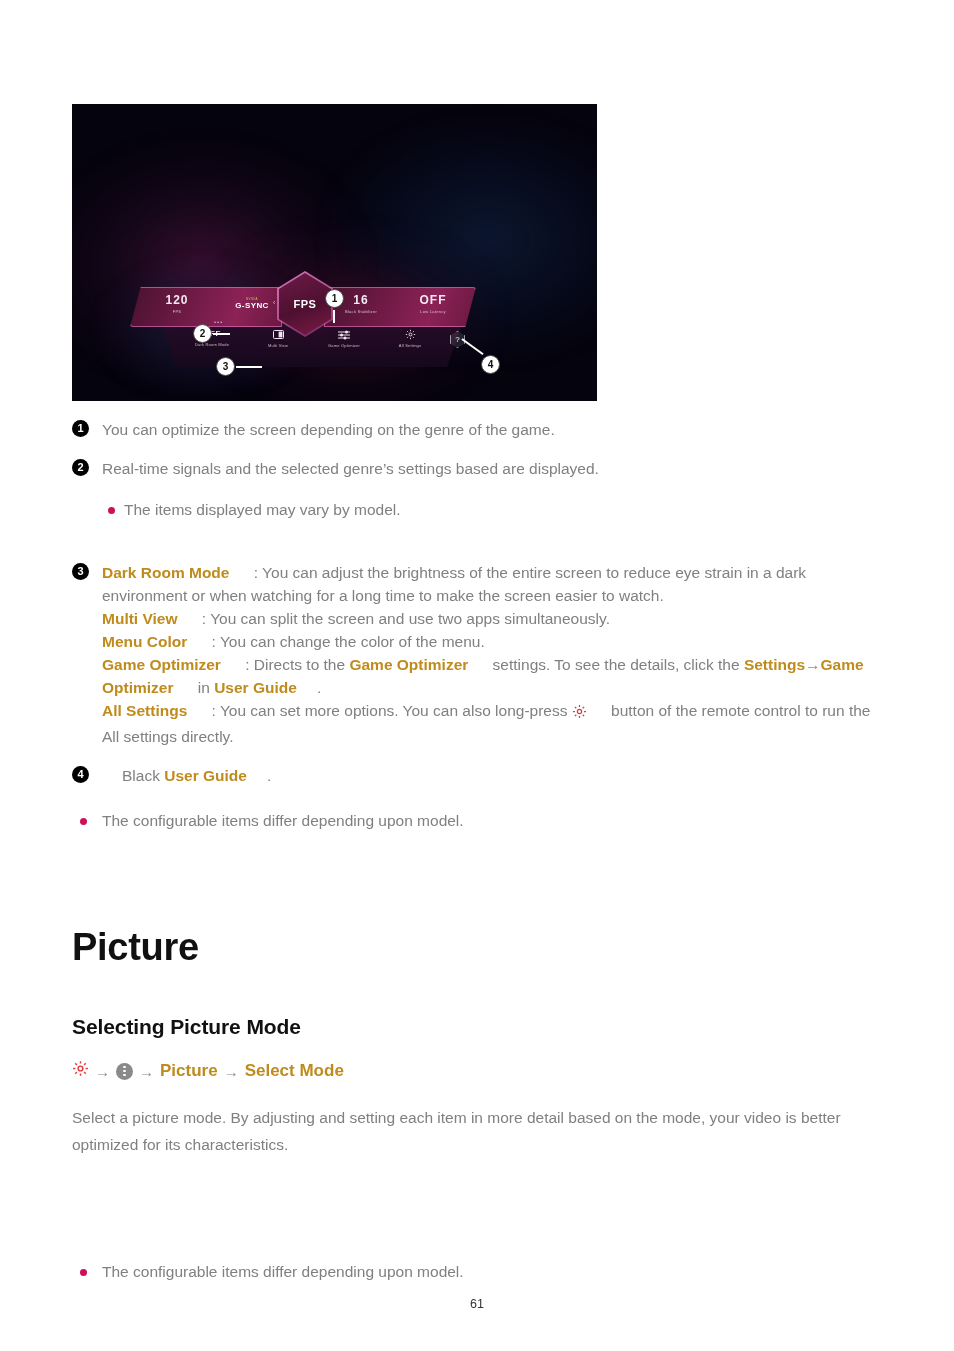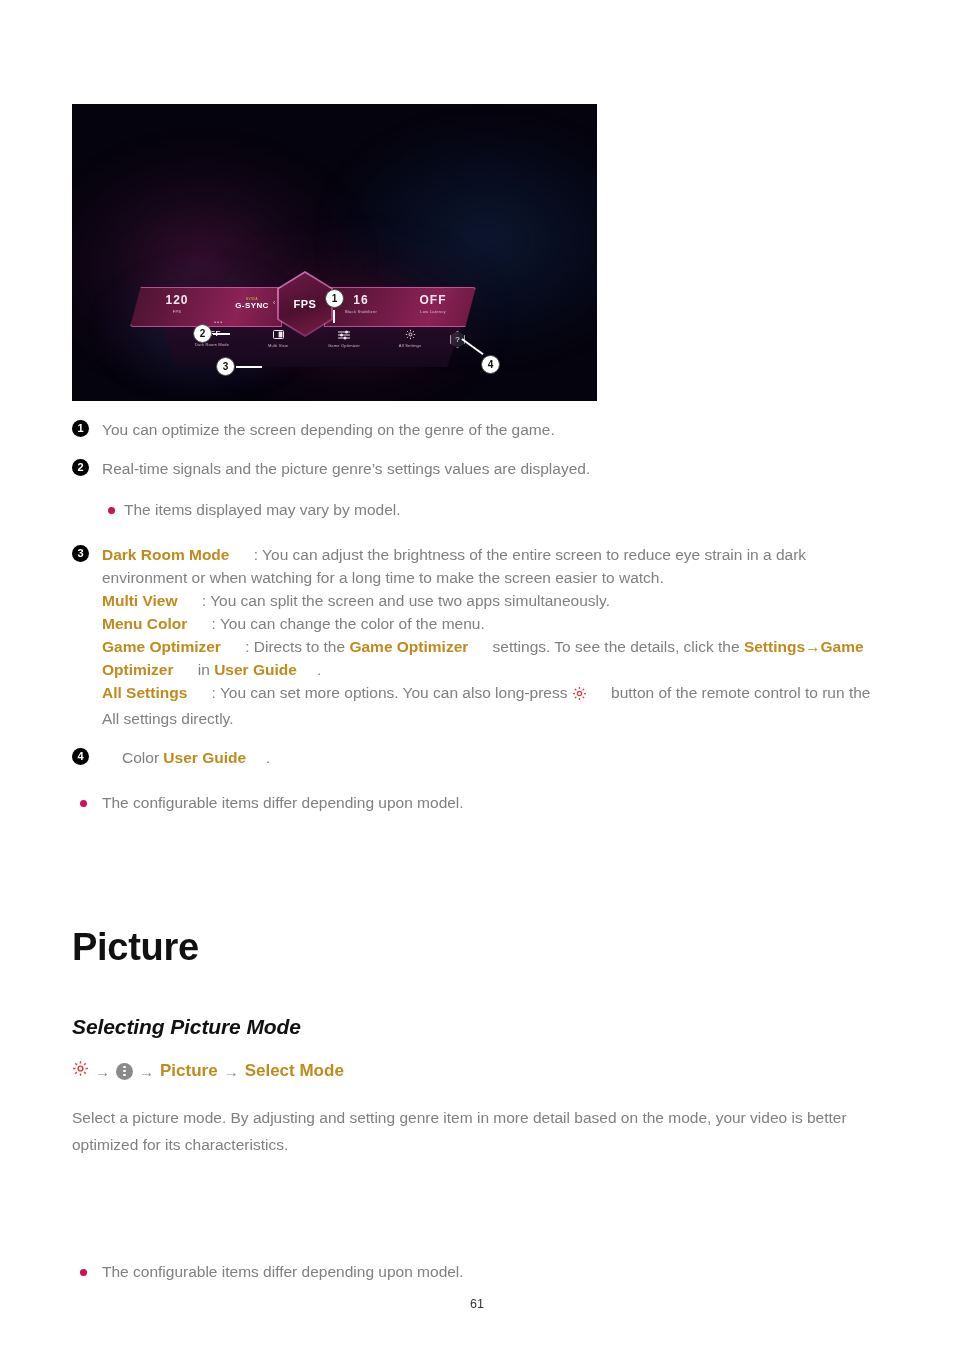--- a/index.html
+++ b/index.html
@@ -169,21 +169,21 @@
   .num-line { position: relative; padding-left: 30px; margin-bottom: 16px; line-height: 23px; font-size: 15.5px; }
   .num-badge {
     position: absolute; left: 0; top: 2px;
     width: 17px; height: 17px; border-radius: 50%;
     background: #000000; color: #ffffff;
     font-size: 11px; font-weight: bold;
     display: flex; align-items: center; justify-content: center;
     line-height: 1;
   }
 
-  .sub-bullet { position: relative; padding-left: 52px; margin: 18px 0 22px 0; font-size: 15.5px; line-height: 23px; }
+  .sub-bullet { position: relative; padding-left: 52px; margin: 18px 0 40px 0; font-size: 15.5px; line-height: 23px; }
   .sub-bullet .dot {
     position: absolute; left: 36px; top: 9px;
     width: 7px; height: 7px; border-radius: 50%; background: #cf1058;
   }
 
   .page-bullet { position: relative; padding-left: 30px; margin: 22px 0 0 0; font-size: 15.5px; line-height: 23px; }
   .page-bullet .dot {
     position: absolute; left: 8px; top: 9px;
     width: 7px; height: 7px; border-radius: 50%; background: #cf1058;
   }
@@ -197,21 +197,20 @@
     font-weight: bold;
     margin: 0;
     letter-spacing: -0.3px;
   }
   h2.subhead {
     font-size: 21px;
     color: #111111;
     font-weight: bold;
     margin: 0;
     letter-spacing: -0.1px;
-    font-style: italic;
   }
 
   .breadcrumb { font-size: 17px; font-weight: bold; color: #bf8b1c; display: flex; align-items: center; gap: 6px; }
   .bc-arrow { color: #8a8a8a; font-weight: normal; font-size: 15px; }
   .dots-circle {
     width: 17px; height: 17px; border-radius: 50%;
     background: #8a8a8a; display:flex; flex-direction: column;
     align-items:center; justify-content:center; gap:1.5px;
   }
   .dots-circle i { width: 2.5px; height: 2.5px; background:#ffffff; border-radius:50%; display:block; }
@@ -328,21 +327,21 @@
 
   <div class="content">
 
     <div class="num-line">
       <span class="num-badge">1</span>
       <span>You can optimize the screen depending on the genre of the game.</span>
     </div>
 
     <div class="num-line">
       <span class="num-badge">2</span>
-      <span>Real-time signals and the picture genre’s settings values are displayed.</span>
+      <span>Real-time signals and the selected genre’s settings based are displayed.</span>
     </div>
 
     <div class="sub-bullet">
       <span class="dot"></span>
       <span>The items displayed may vary by model.</span>
     </div>
 
     <div class="num-line">
       <span class="num-badge">3</span>
       <span>
@@ -352,21 +351,21 @@
         <span class="gold">Game Optimizer</span><span class="plain"> : Directs to the </span><span class="gold">Game Optimizer</span><span class="plain"> settings. To see the details, click the </span><span class="gold">Settings</span><span class="gold">→</span><span class="gold">Game Optimizer</span><span class="plain"> in </span><span class="gold">User Guide</span><span class="plain">.</span><br>
         <span class="gold">All Settings</span><span class="plain"> : You can set more options. You can also long-press </span><span class="gear-red"><svg width="15" height="15" viewBox="0 0 24 24" fill="none" stroke="#e03b3b" stroke-width="2">
               <circle cx="12" cy="12" r="3.4"></circle>
               <path d="M12 1.6v3.2M12 19.2v3.2M1.6 12h3.2M19.2 12h3.2M4.6 4.6l2.3 2.3M17.1 17.1l2.3 2.3M19.4 4.6l-2.3 2.3M6.9 17.1l-2.3 2.3"></path>
             </svg></span><span class="plain"> button of the remote control to run the All settings directly.</span>
       </span>
     </div>
 
     <div class="num-line">
       <span class="num-badge">4</span>
-      <span class="plain">Color </span><span class="gold">User Guide</span><span class="plain">.</span>
+      <span class="plain">Black </span><span class="gold">User Guide</span><span class="plain">.</span>
     </div>
 
     <div class="page-bullet">
       <span class="dot"></span>
       <span>The configurable items differ depending upon model.</span>
     </div>
   </div>
 
   <div style="position:absolute; left:72px; top:926px; width:820px;">
     <h1 class="picture">Picture</h1>
@@ -389,21 +388,21 @@
         <i></i>
         <i></i>
       </span>
     <span class="bc-arrow">→</span>
     <span>Picture</span>
     <span class="bc-arrow">→</span>
     <span>Select Mode</span>
   </div>
 
   <div style="position:absolute; left:72px; top:1104px; width:812px;">
-    <div class="para">Select a picture mode. By adjusting and setting genre item in more detail based on the mode, your video is better optimized for its characteristics.</div>
+    <div class="para">Select a picture mode. By adjusting and setting each item in more detail based on the mode, your video is better optimized for its characteristics.</div>
   </div>
 
   <div class="page-bullet" style="position:absolute; left:72px; top:1238px; width:812px;">
     <span class="dot"></span>
     <span>The configurable items differ depending upon model.</span>
   </div>
 
   <div class="pagenum">61</div>
 
 </div>

